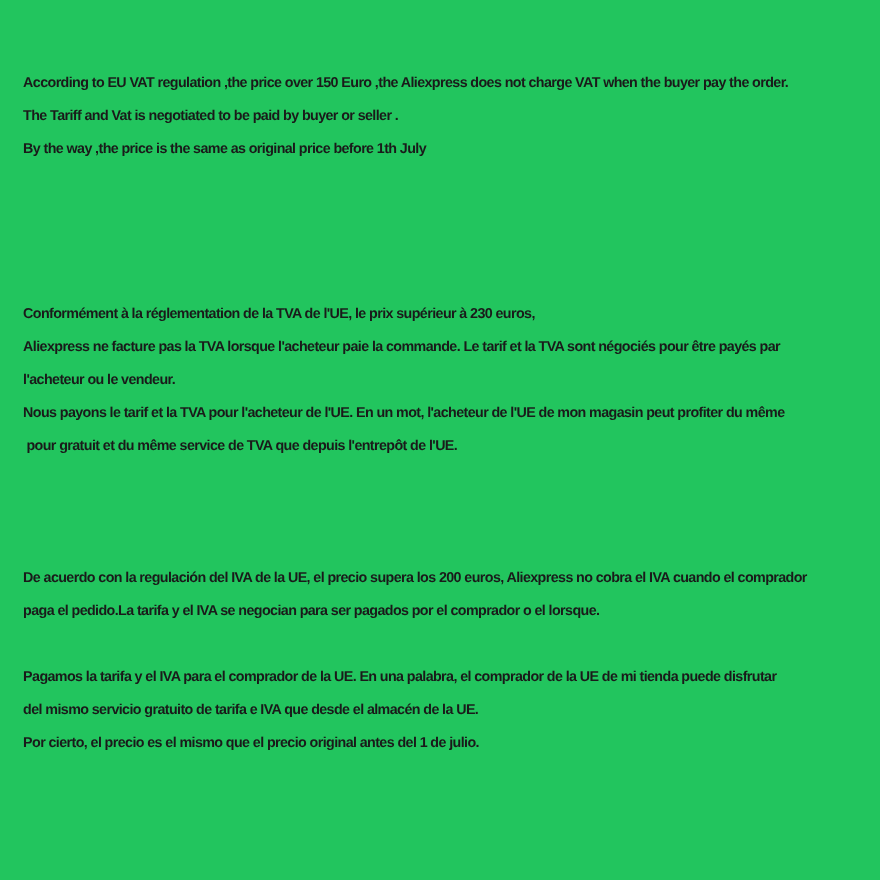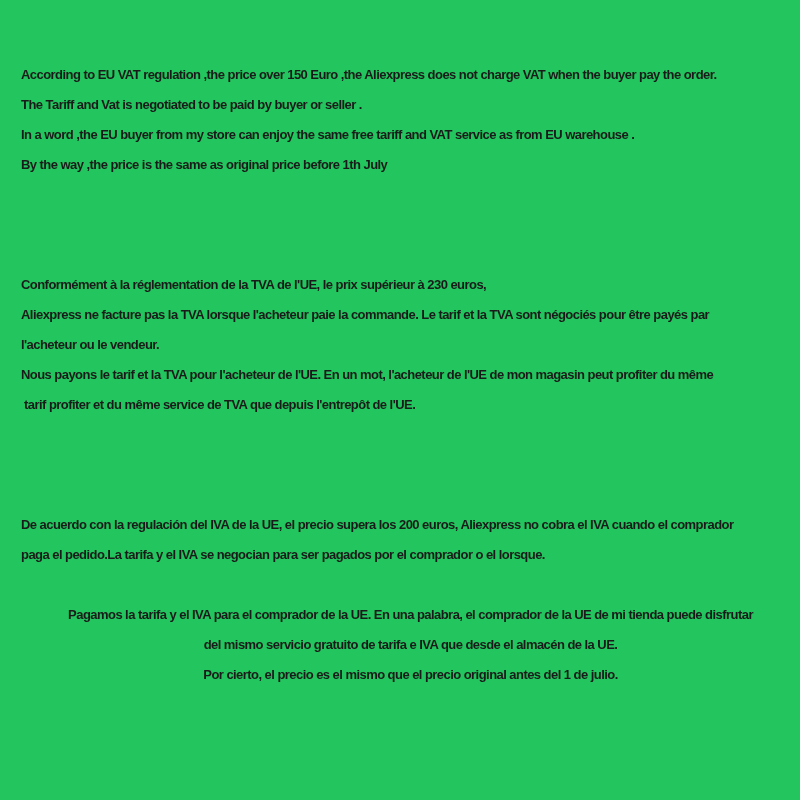--- a/index.html
+++ b/index.html
@@ -26,40 +26,39 @@
     line-height: 30px;
     font-size: 13px;
     font-weight: 700;
     letter-spacing: -0.55px;
     color: #1a1a1a;
     white-space: pre;
   }
   .block-english  { top: 60px;  }
   .block-french   { top: 270px; }
   .block-spanish1 { top: 510px; }
-  .block-spanish2 { top: 600px; text-align: center; }
+  .block-spanish2 { top: 600px; }
 </style>
 </head>
 <body>
 
 <div class="page">
 
   <div class="text-block block-english">
     <span class="text-line">According to EU VAT regulation ,the price over 150 Euro ,the Aliexpress does not charge VAT when the buyer pay the order.</span>
     <span class="text-line">The Tariff and Vat is negotiated to be paid by buyer or seller .</span>
-    <span class="text-line">In a word ,the EU buyer from my store can enjoy the same free tariff and VAT service as from EU warehouse .</span>
     <span class="text-line">By the way ,the price is the same as original price before 1th July</span>
   </div>
 
   <div class="text-block block-french">
     <span class="text-line">Conformément à la réglementation de la TVA de l'UE, le prix supérieur à 230 euros,</span>
     <span class="text-line">Aliexpress ne facture pas la TVA lorsque l'acheteur paie la commande. Le tarif et la TVA sont négociés pour être payés par</span>
     <span class="text-line">l'acheteur ou le vendeur.</span>
     <span class="text-line">Nous payons le tarif et la TVA pour l'acheteur de l'UE. En un mot, l'acheteur de l'UE de mon magasin peut profiter du même</span>
-    <span class="text-line"> tarif profiter et du même service de TVA que depuis l'entrepôt de l'UE.</span>
+    <span class="text-line"> pour gratuit et du même service de TVA que depuis l'entrepôt de l'UE.</span>
   </div>
 
   <div class="text-block block-spanish1">
     <span class="text-line">De acuerdo con la regulación del IVA de la UE, el precio supera los 200 euros, Aliexpress no cobra el IVA cuando el comprador</span>
     <span class="text-line">paga el pedido.La tarifa y el IVA se negocian para ser pagados por el comprador o el lorsque.</span>
   </div>
 
   <div class="text-block block-spanish2">
     <span class="text-line">Pagamos la tarifa y el IVA para el comprador de la UE. En una palabra, el comprador de la UE de mi tienda puede disfrutar</span>
     <span class="text-line">del mismo servicio gratuito de tarifa e IVA que desde el almacén de la UE.</span>

